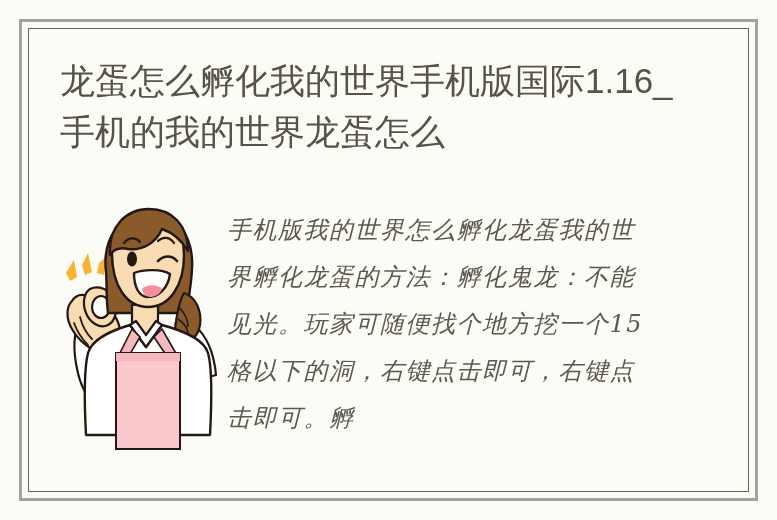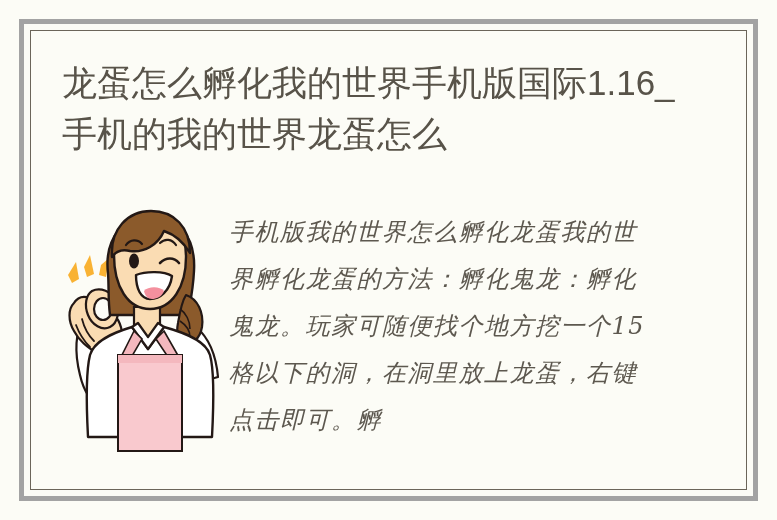--- a/index.html
+++ b/index.html
@@ -22,21 +22,21 @@
     box-sizing: border-box;
   }
 
   
   .frame-outer {
     position: absolute;
     left: 19px;
     top: 19px;
     width: 739px;
     height: 482px;
-    border: 5px solid #a3a3a3;
+    border: 3px solid #a3a3a3;
     box-sizing: border-box;
     background: #fcfcf6;
   }
   .frame-inner {
     position: absolute;
     left: 6px;
     top: 6px;
     right: 6px;
     bottom: 6px;
     border: 1px solid #6b6559;
@@ -162,18 +162,18 @@
 
           <path d="M88,132 L74,160 L82,164 L96,140 Z" fill="#f4b8be" stroke="#231815" stroke-width="1.6"></path>
           <path d="M118,132 L134,160 L126,164 L110,140 Z" fill="#f4b8be" stroke="#231815" stroke-width="1.6"></path>
 
           <rect x="72" y="156" width="64" height="96" fill="#f9c9ce" stroke="#231815" stroke-width="2"></rect>
           <rect x="72" y="156" width="64" height="8" fill="#f4b8be" stroke="none"></rect>
         </svg>
       </div>
 
       <div class="article">
-        <p>手机版我的世界怎么孵化龙蛋我的世界孵化龙蛋的方法：孵化鬼龙：孵化鬼龙。玩家可随便找个地方挖一个15格以下的洞，在洞里放上龙蛋，右键点击即可。孵</p>
+        <p>手机版我的世界怎么孵化龙蛋我的世界孵化龙蛋的方法：孵化鬼龙：不能见光。玩家可随便找个地方挖一个15格以下的洞，右键点击即可，右键点击即可。孵</p>
       </div>
 
     </div>
   </div>
 </div>
 
 </body></html>

